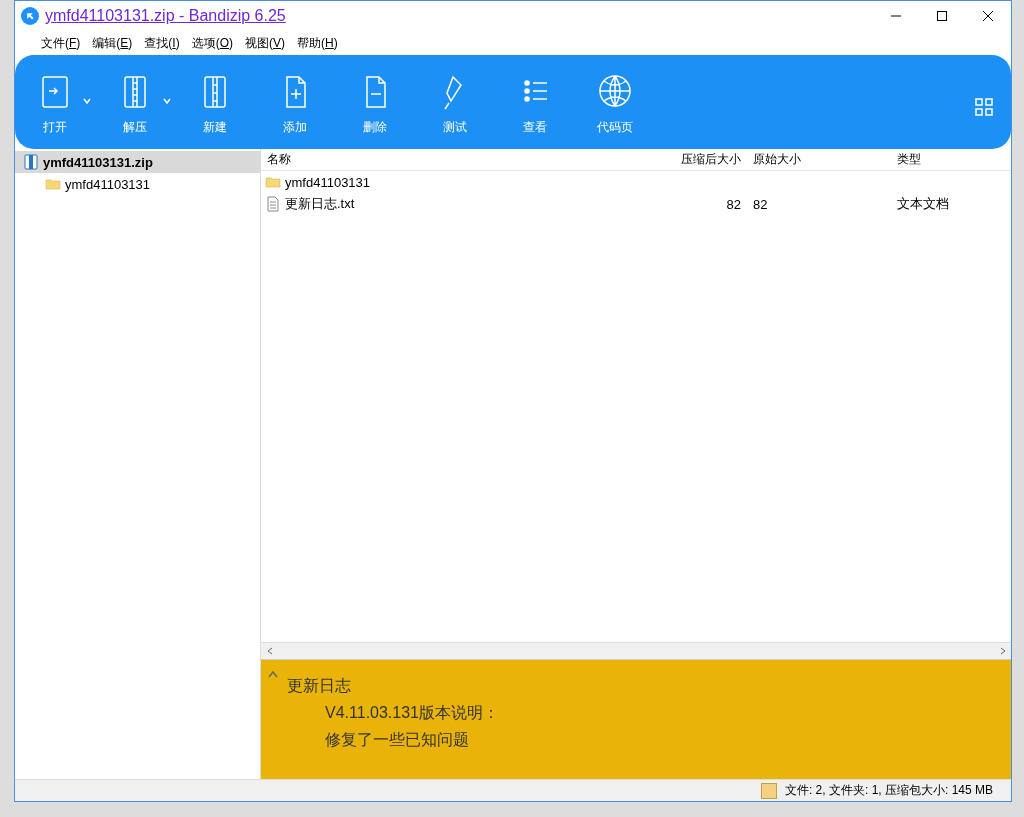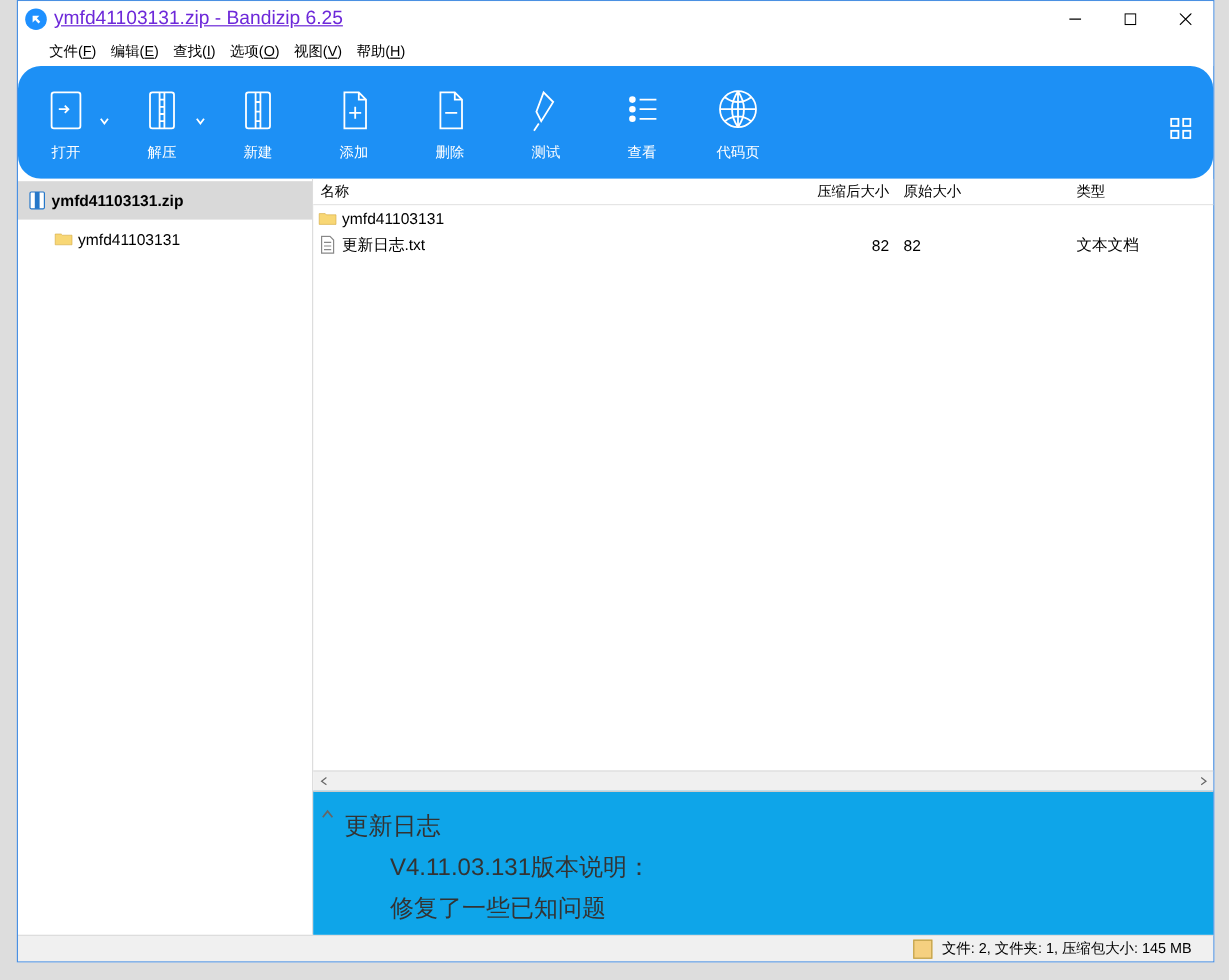--- a/index.html
+++ b/index.html
@@ -17,38 +17,38 @@
 .menubar span u { text-decoration: underline; }
 .toolbar { height: 94px; background: linear-gradient(#1d90f5, #1d90f5); display: flex; align-items: stretch; border-radius: 19px; }
 .tbtn { display: flex; flex-direction: column; align-items: center; justify-content: center; color: #fff; font-size: 12px; padding: 0 20px; position: relative; }
 .tbtn .t-icon { height: 44px; display: flex; align-items: center; justify-content: center; margin-bottom: 6px; }
 .tbtn svg { stroke: #fff; stroke-width: 1.5; fill: none; }
 .tbtn .drop { position: absolute; right: 4px; top: 42px; }
 .tbrow-spacer { flex: 1; }
 .tbtn.grid { padding: 10px 18px 0 0; }
 .content { flex: 1; display: flex; min-height: 0; }
 .tree { width: 246px; border-right: 1px solid #ddd; background: #fff; font-size: 13px; padding-top: 2px; }
-.tree-row { height: 32px; display: flex; align-items: center; padding-left: 8px; gap: 4px; }
+.tree-row { height: 22px; display: flex; align-items: center; padding-left: 8px; gap: 4px; }
 .tree-row.selected { background: #d9d9d9; font-weight: bold; }
 .tree-row .ticon { width: 16px; height: 16px; display: flex; align-items: center; justify-content: center; }
 .tree-row.child { padding-left: 30px; }
 .main { flex: 1; display: flex; flex-direction: column; min-width: 0; }
 .list-head { height: 22px; display: flex; align-items: center; font-size: 12px; border-bottom: 1px solid #e5e5e5; background: #fff; }
 .list-head .col, .list-row .col { padding: 0 6px; }
 .col-name { flex: 1; text-align: left; padding-left: 8px; }
 .col-pack { width: 120px; text-align: right; }
 .col-orig { width: 120px; }
 .col-type { width: 120px; text-align: left; margin-left: 24px; }
 .list-body { flex: 1; overflow: auto; font-size: 13px; }
 .list-row { height: 22px; display: flex; align-items: center; }
 .list-row .ficon { width: 16px; height: 16px; margin: 0 4px 0 4px; display: flex; align-items: center; justify-content: center; }
 .hscroll { height: 17px; background: #f0f0f0; display: flex; align-items: center; border-top: 1px solid #ddd; }
 .hscroll .arrow { width: 17px; height: 17px; display: flex; align-items: center; justify-content: center; }
 .hscroll .track { flex: 1; }
-.preview { height: 120px; border-top: 1px solid #ccc; background: #0ea5e9; padding: 12px 26px; font-size: 20px; position: relative; color: #333; line-height: 1.7; }
+.preview { height: 120px; border-top: 1px solid #ccc; background: #eab308; padding: 12px 26px; font-size: 16px; position: relative; color: #333; line-height: 1.7; }
 .preview .up-arrow { position: absolute; left: 6px; top: 2px; }
 .preview .l2 { padding-left: 38px; }
 .status { height: 22px; background: #f0f0f0; border-top: 1px solid #ddd; display: flex; align-items: center; justify-content: flex-end; padding-right: 18px; font-size: 12px; gap: 8px; }
 .status .sicon { width: 16px; height: 16px; background: #f5d080; border: 1px solid #c0a048; }
 .folder-icon { fill: #f8d775; stroke: #d4a842; stroke-width: 0.5; }
 .txt-icon { fill: #fff; stroke: #888; stroke-width: 1; }
 .zip-icon-bg { fill: #fff; stroke: #2577c9; }
 </style>
 </head>
 <body>

